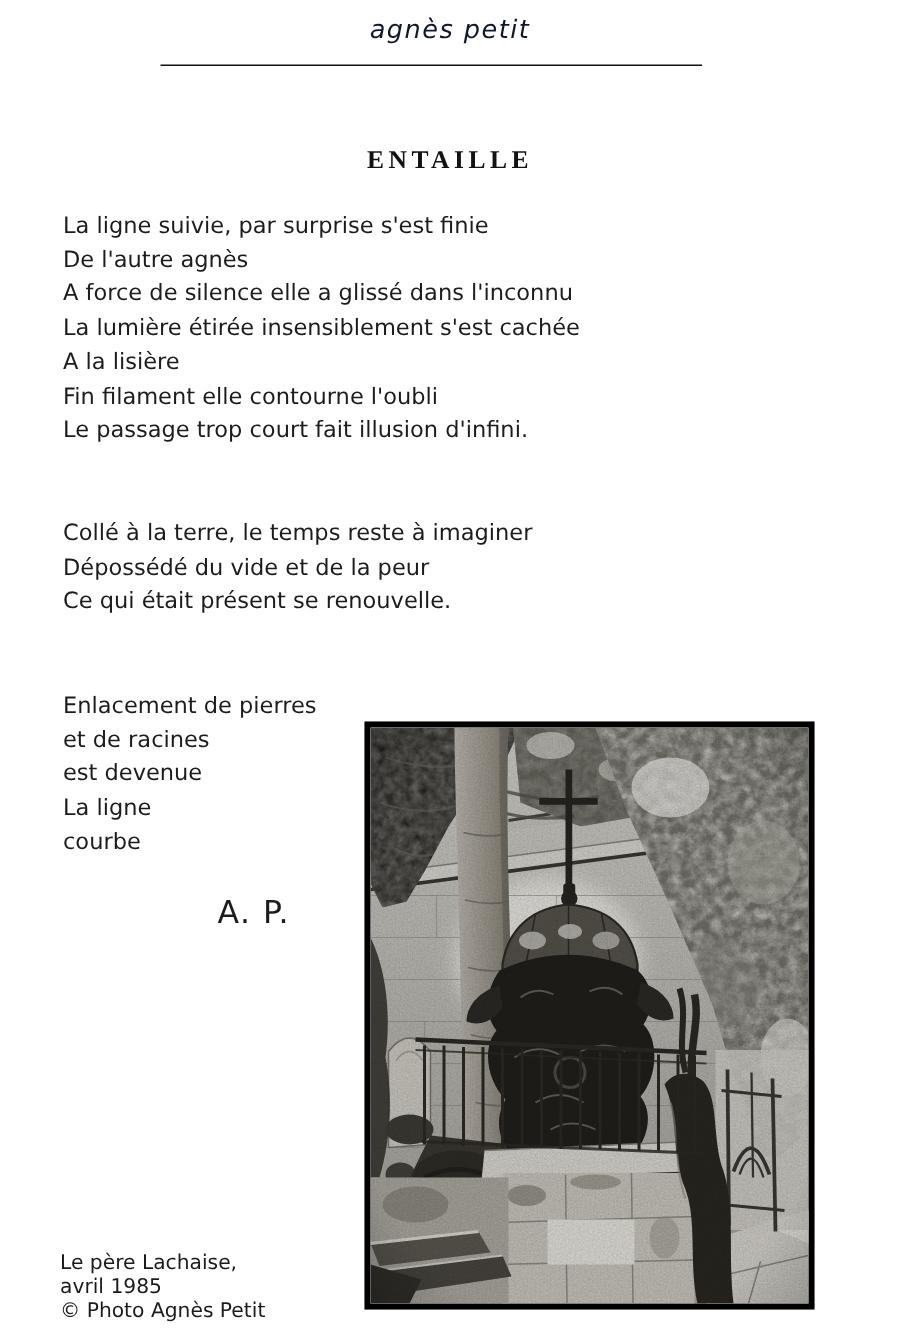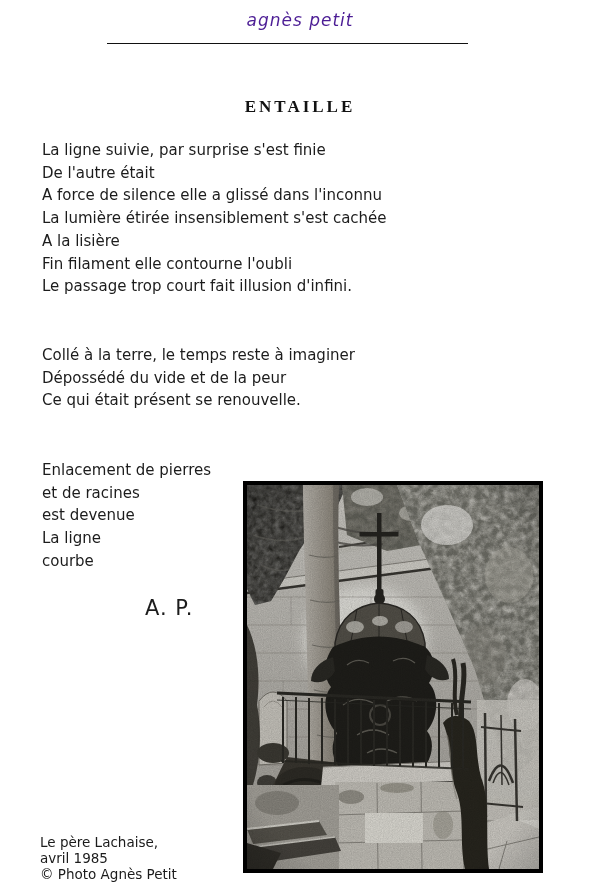--- a/index.html
+++ b/index.html
@@ -13,21 +13,21 @@
     color: #1b1b1b;
     overflow: hidden;
   }
   .author {
     position: absolute;
     top: 10px; left: 0; width: 100%;
     text-align: center;
     font-style: italic;
     font-size: 17px;
     letter-spacing: 1px;
-    color: #4c1d95;
+    color: #0f172a;
   }
   .rule {
     position: absolute;
     top: 43px; left: 107px; width: 361px;
     border-top: 1.5px solid #111111;
   }
   .title {
     position: absolute;
     top: 97px; left: 0; width: 100%;
     text-align: center;
@@ -77,21 +77,21 @@
 <body>
 
 <div class="page">
 
   <div class="author">agnès petit</div>
   <div class="rule"></div>
   <div class="title">ENTAILLE</div>
 
   <div class="stanza stanza-1">
     <div>La ligne suivie, par surprise s'est finie</div>
-    <div>De l'autre était</div>
+    <div>De l'autre agnès</div>
     <div>A force de silence elle a glissé dans l'inconnu</div>
     <div>La lumière étirée insensiblement s'est cachée</div>
     <div>A la lisière</div>
     <div>Fin filament elle contourne l'oubli</div>
     <div>Le passage trop court fait illusion d'infini.</div>
   </div>
 
   <div class="stanza stanza-2">
     <div>Collé à la terre, le temps reste à imaginer</div>
     <div>Dépossédé du vide et de la peur</div>

